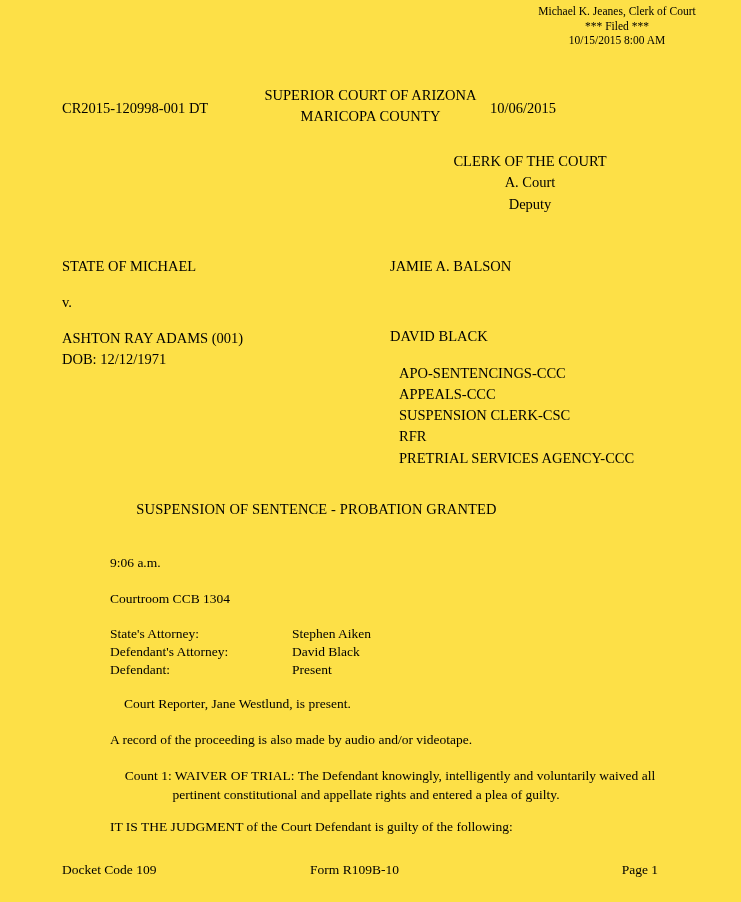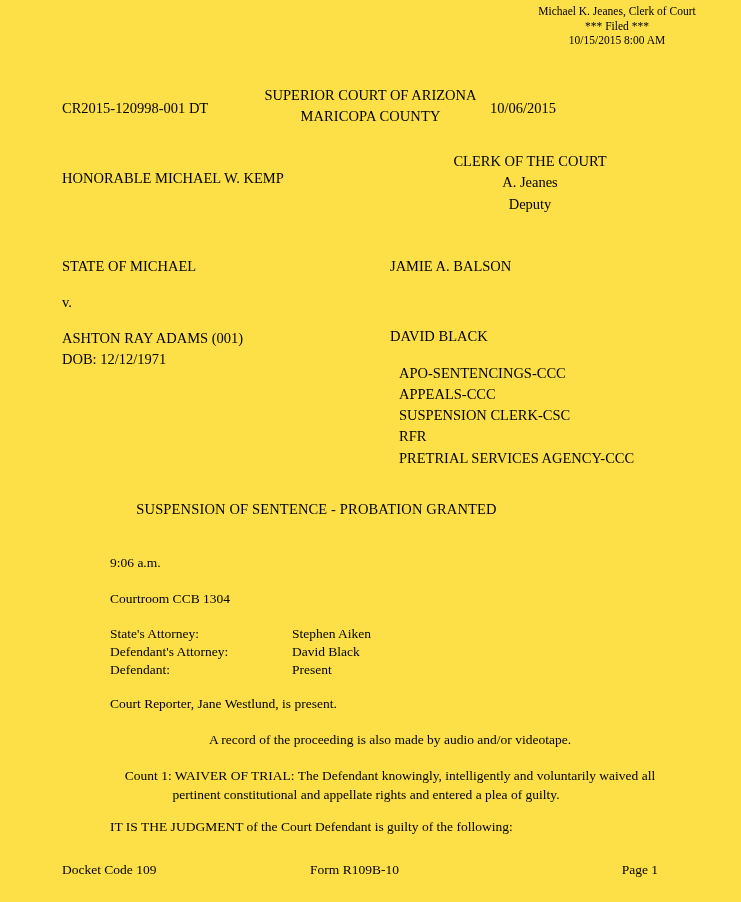--- a/index.html
+++ b/index.html
@@ -116,22 +116,22 @@
     font-size: 13.5px;
     border-collapse: collapse;
   }
   .atty-table td {
     padding: 0 0 2px 0;
     vertical-align: top;
     font-size: 13.5px;
   }
   .atty-table td.col1 { width: 182px; }
 
-  .t-reporter { top: 696px; }
-  .t-record { top: 732px; text-align: center; }
+  .t-reporter { top: 696px; margin-left: 14px; }
+  .t-record { top: 732px; }
 
   .para-count {
     position: absolute;
     top: 766px;
     left: 62px;
     width: 608px;
     font-size: 13.5px;
     line-height: 1.42;
     text-indent: 48px;
     text-align: center;
@@ -172,25 +172,24 @@
     <div class="l2">MARICOPA COUNTY</div>
   </div>
 
   <div class="caseline">
     <span class="num">CR2015-120998-001 DT</span>
     <span class="date">10/06/2015</span>
   </div>
 
   <div class="clerk-block">
     <div>CLERK OF THE COURT</div>
-    <div>A. Jeanes</div>
+    <div>A. Court</div>
     <div>Deputy</div>
   </div>
 
-  <div class="judge">HONORABLE MICHAEL W. KEMP</div>
 
   <div class="party-left state">STATE OF MICHAEL</div>
   <div class="party-left vs">v.</div>
   <div class="party-left defendant">
     <div>ASHTON RAY ADAMS (001)</div>
     <div>DOB: 12/12/1971</div>
   </div>
 
   <div class="party-right pros">JAMIE A. BALSON</div>
   <div class="party-right defatty">DAVID BLACK</div>

